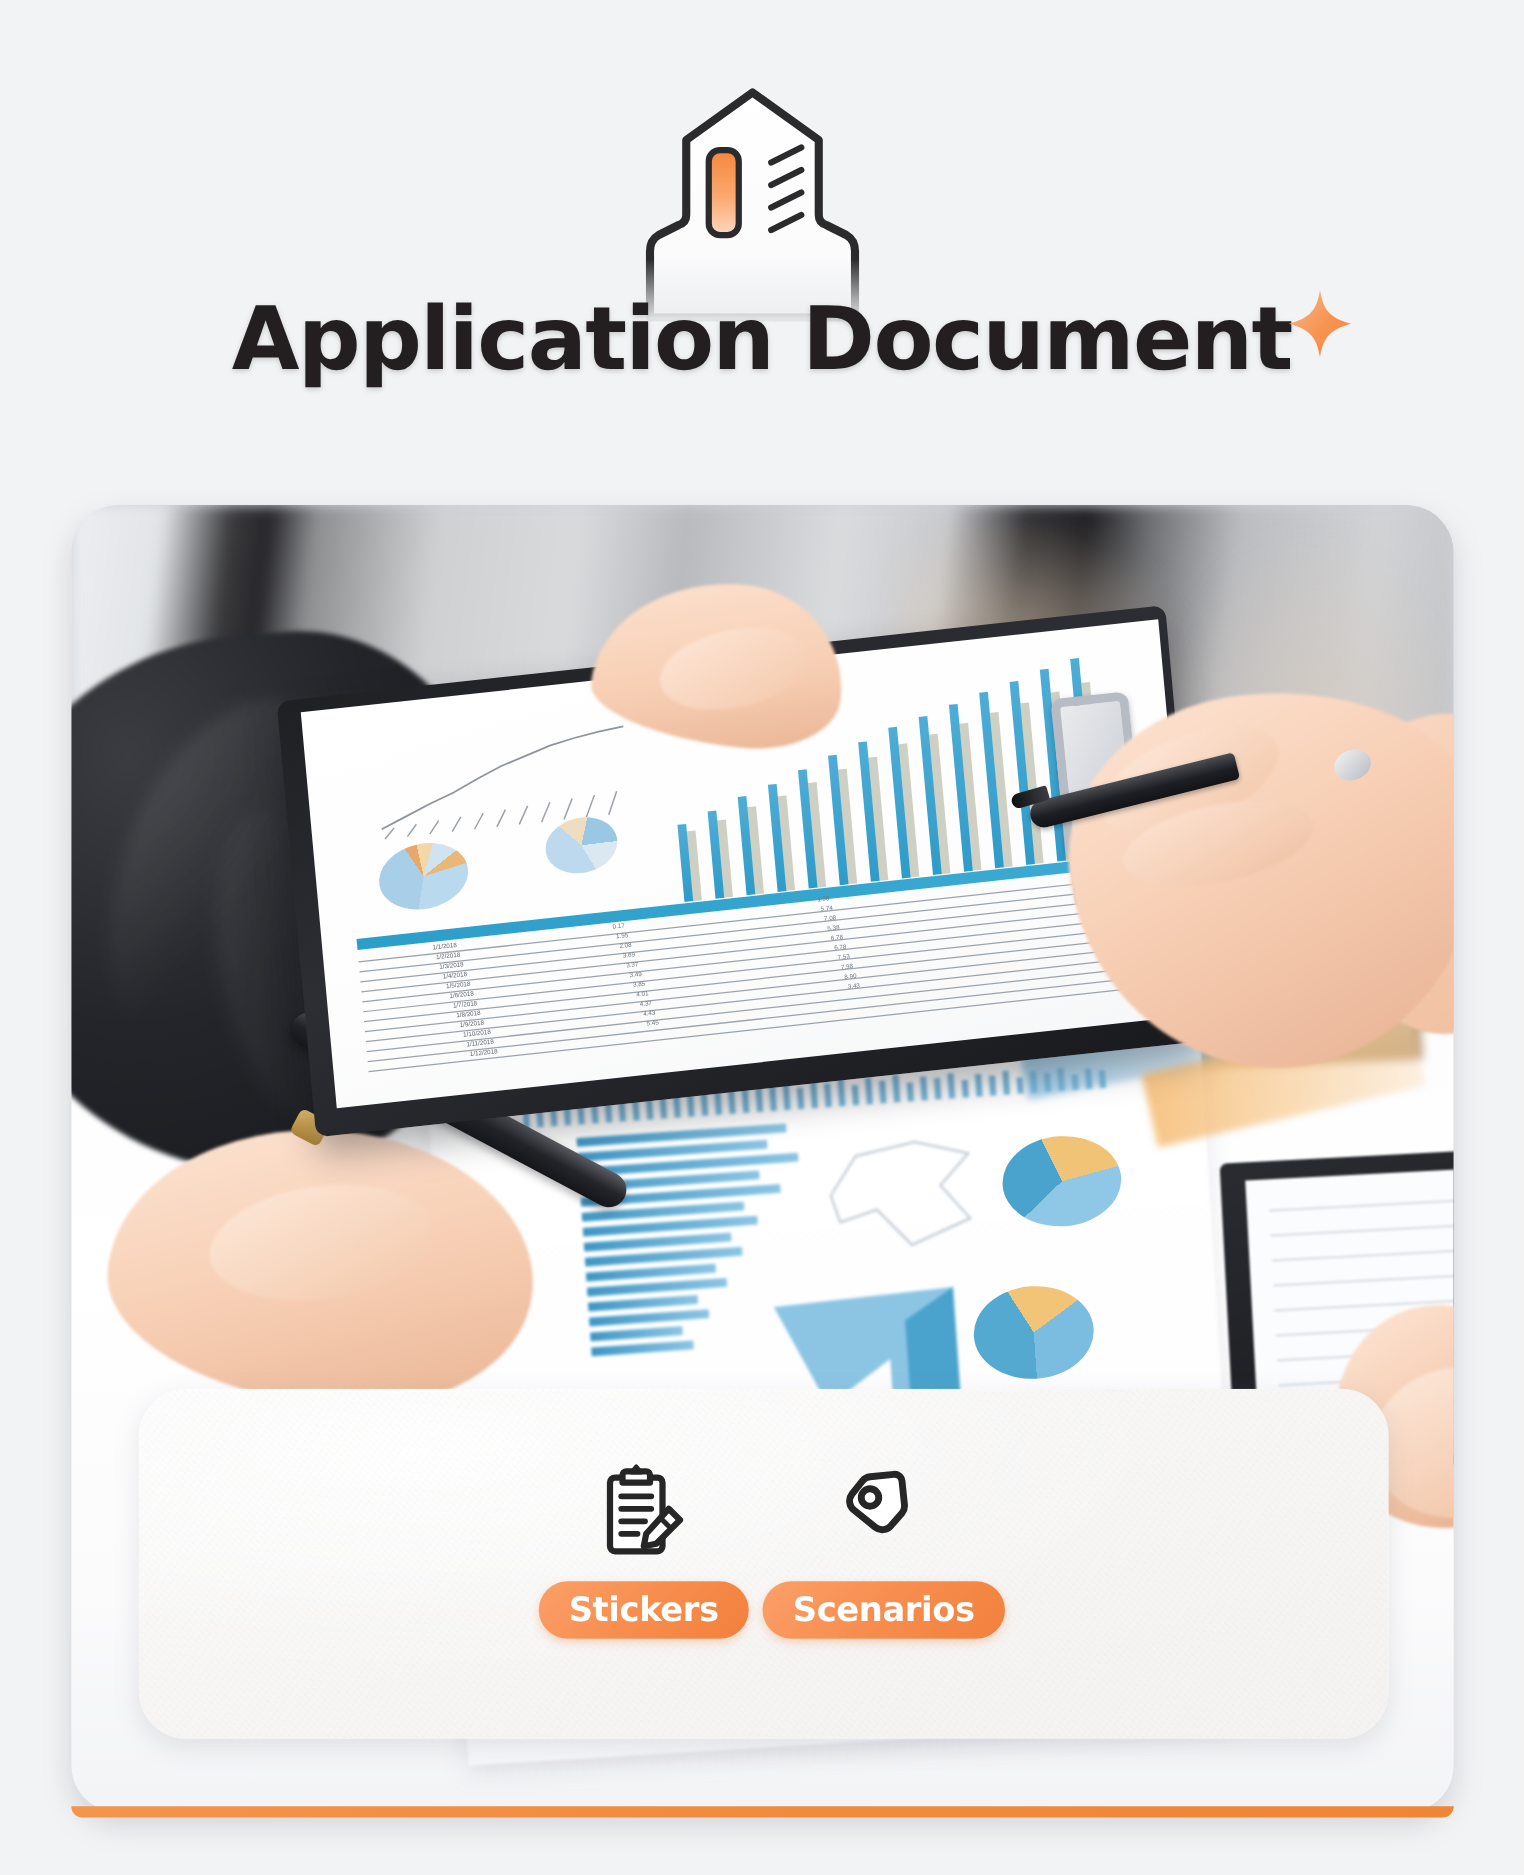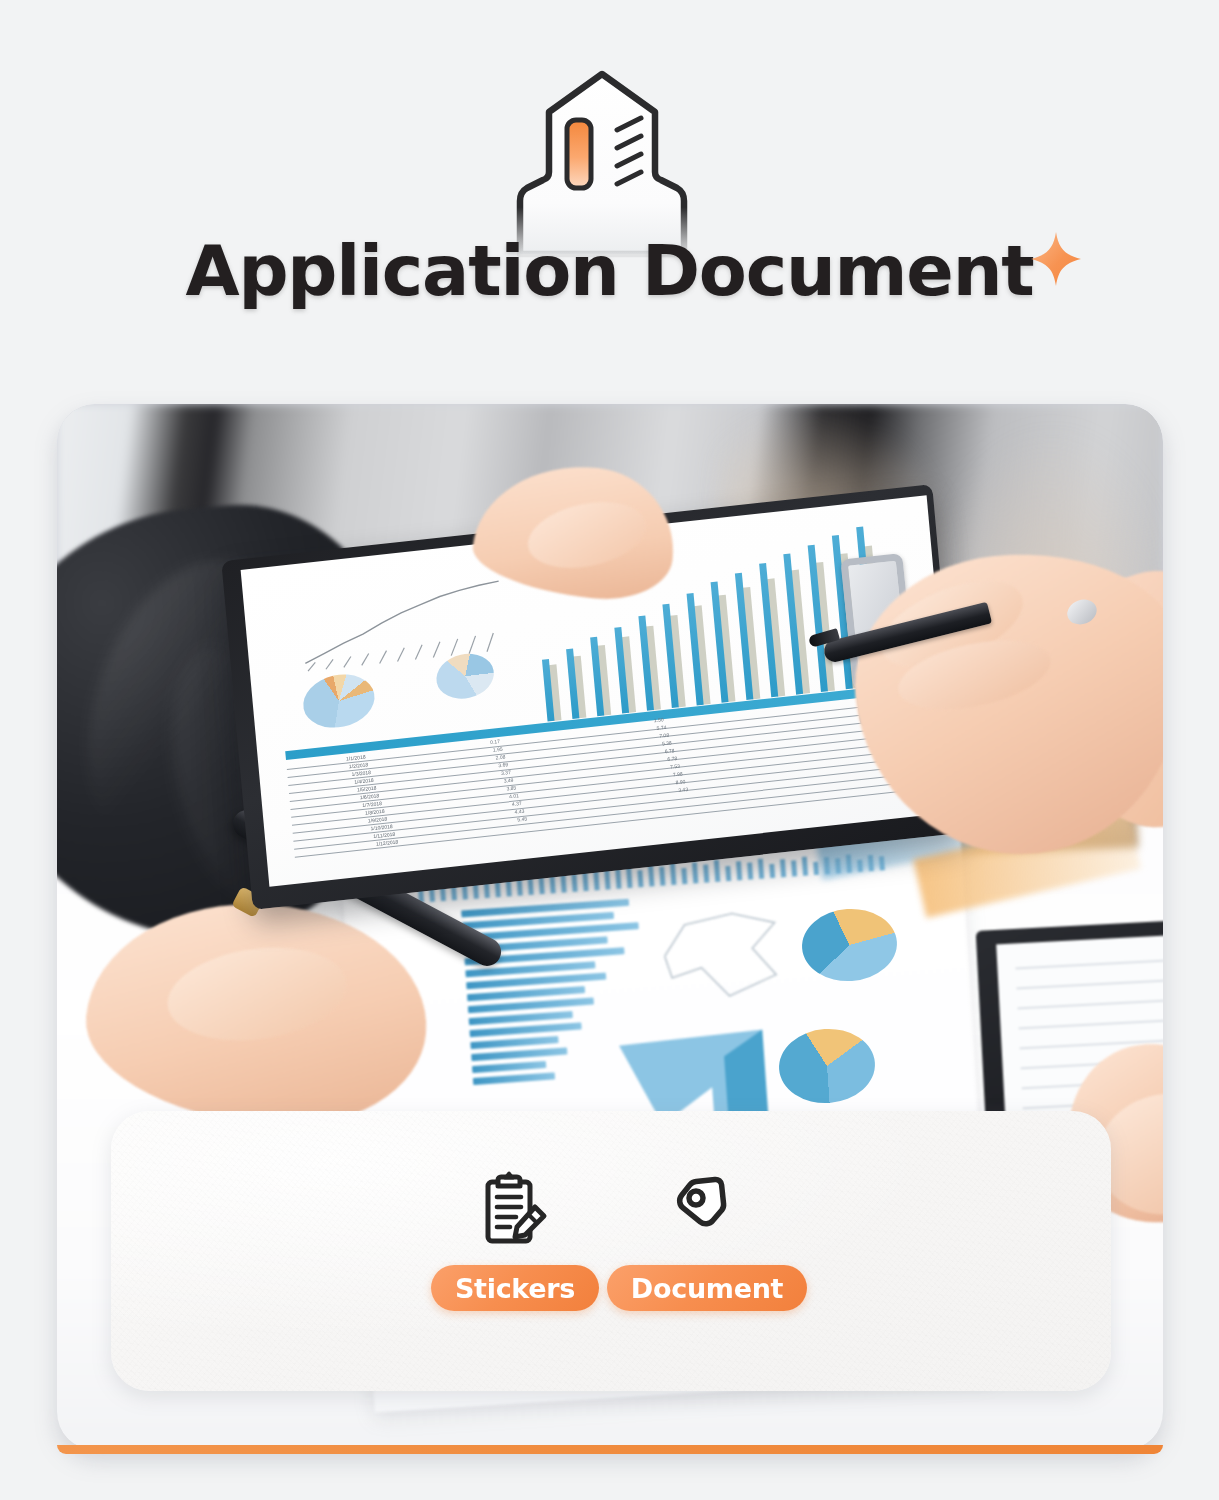--- a/index.html
+++ b/index.html
@@ -829,19 +829,19 @@
 
 
       <div class="cat">
         <div class="cat-icon">
           <svg viewBox="0 0 70 70" width="70" height="70">
             <path d="M8 26 a9 9 0 0 1 2.6 -6.4 L20 10 a9 9 0 0 1 6.4 -2.6 h19 a6 6 0 0 1 6 6 v19
                      a9 9 0 0 1 -2.6 6.4 L39 48 a9 9 0 0 1 -12.7 0 L10.6 32.3 A9 9 0 0 1 8 26 Z" transform="rotate(-6 35 30)" fill="#ffffff" stroke="#262626" stroke-width="5.5" stroke-linejoin="round"></path>
             <circle cx="24" cy="25" r="7" fill="#ffffff" stroke="#262626" stroke-width="5.5"></circle>
           </svg>
         </div>
-        <div class="cat-pill">Document</div>
+        <div class="cat-pill">Scenarios</div>
       </div>
 
     </div>
   </div>
 
 </div>
 
 </body></html>

